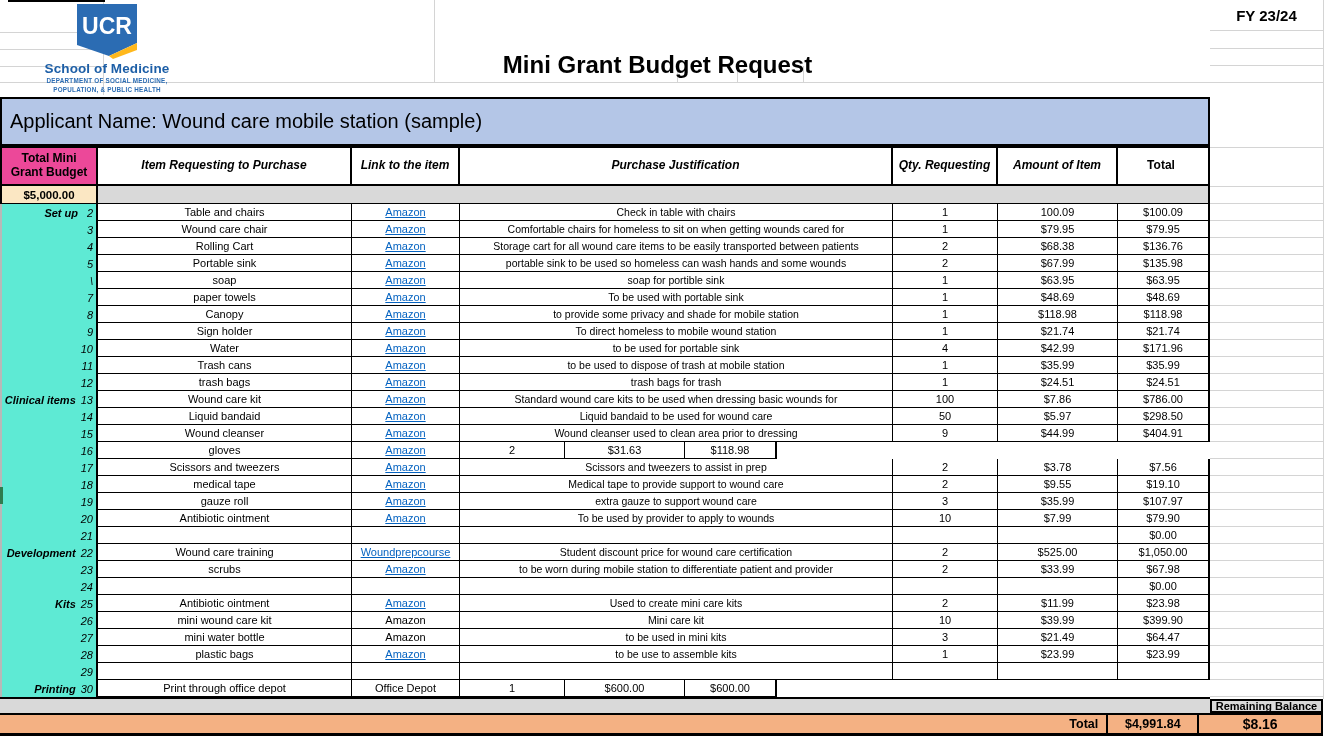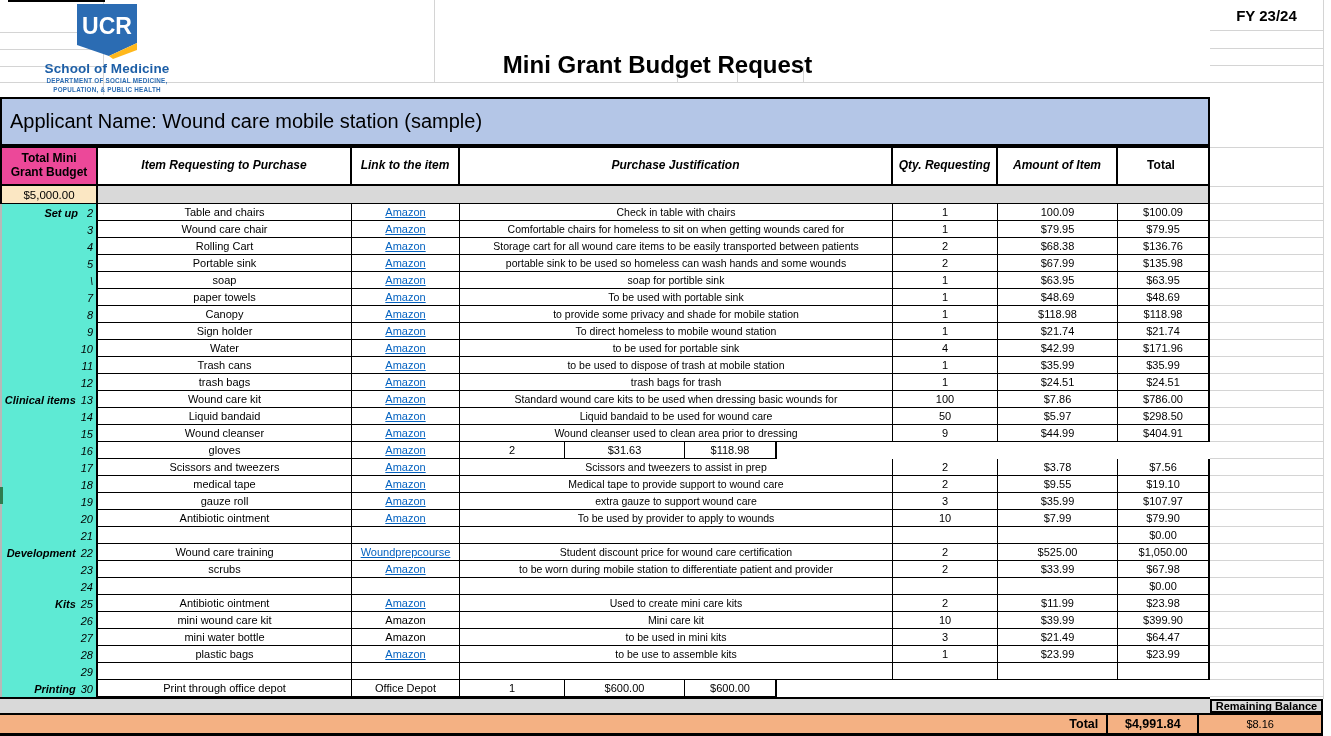--- a/index.html
+++ b/index.html
@@ -31,21 +31,21 @@
   .hdr-cell { border-right: 2px solid #000; display: flex; align-items: center; justify-content: center;
     text-align: center; font-weight: bold; font-size: 12px; line-height: 1.15; }
   .hdr-cell:last-child { border-right: none; }
   .hdr-cell.it { font-style: italic; }
   .hdr-budget { width: 96px; background: #ec4899; padding: 0 4px; }
   .hdr-item { width: 254px; } .hdr-link { width: 108px; } .hdr-just { width: 433px; }
   .hdr-qty { width: 105px; } .hdr-amount { width: 120px; } .hdr-total { width: 86px; }
   
   .budget-cell { position: absolute; left: 0; top: 186px; width: 98px; height: 18px;
     background: #fbe7c3; border-left: 2px solid #000; border-right: 2px solid #000; border-bottom: 1px solid #000;
-    display: flex; align-items: center; justify-content: center; font-weight: normal; font-size: 11.5px; }
+    display: flex; align-items: center; justify-content: center; font-weight: bold; font-size: 11.5px; }
   .budget-gray { position: absolute; left: 98px; top: 186px; width: 1112px; height: 18px;
     background: #d9d9d9; border-right: 2px solid #000; border-bottom: 1px solid #000; }
   
   .rows-wrap { position: absolute; left: 0; top: 204px; width: 1210px; }
   .trow { display: flex; height: 17px; }
   .c { border-right: 1px solid #000; border-bottom: 1px solid #000; background: #fff;
     display: flex; align-items: center; justify-content: center; overflow: hidden;
     white-space: nowrap; font-size: 11px; }
   .side { width: 98px; background: #5eead4; border-right: 2px solid #000; border-bottom: none;
     justify-content: flex-end; padding-right: 3px; }
@@ -61,21 +61,21 @@
     background: #d9d9d9; border: 2px solid #000; display: flex; align-items: center; justify-content: center;
     font-weight: bold; font-size: 11px; }
   .black-sep { position: absolute; left: 0; top: 713px; width: 1323px; height: 2px; background: #000; }
   .orange-band { position: absolute; left: 0; top: 715px; width: 1323px; height: 18px;
     background: #f4b183; display: flex; }
   .o-label { width: 1120px; border-right: 2px solid #000; display: flex; align-items: center;
     justify-content: flex-end; padding-right: 8px; font-weight: bold; font-size: 12.5px; }
   .o-value { width: 92px; border-right: 2px solid #000; display: flex; align-items: center;
     justify-content: center; font-weight: bold; font-size: 12.5px; }
   .o-remaining { width: 125px; border-right: 2px solid #000; display: flex; align-items: center;
-    justify-content: center; font-weight: normal; font-size: 11px; }
+    justify-content: center; font-weight: bold; font-size: 14px; }
   .bottom-line { position: absolute; left: 0; top: 733px; width: 1323px; height: 3px; background: #000; }
   .green-mark { position: absolute; left: 0; top: 487px; width: 3px; height: 17px; background: #2e7d4f; }
   .left-edge { position: absolute; left: 0; top: 204px; width: 2px; height: 493px; background: #b8b8b8; }
   
   .right-grid { position: absolute; left: 1210px; top: 204px; width: 113px; height: 493px;
     background: repeating-linear-gradient(to bottom, transparent 0 16px, #d4d4d4 16px 17px); }
 </style>
 </head>
 <body>
 

